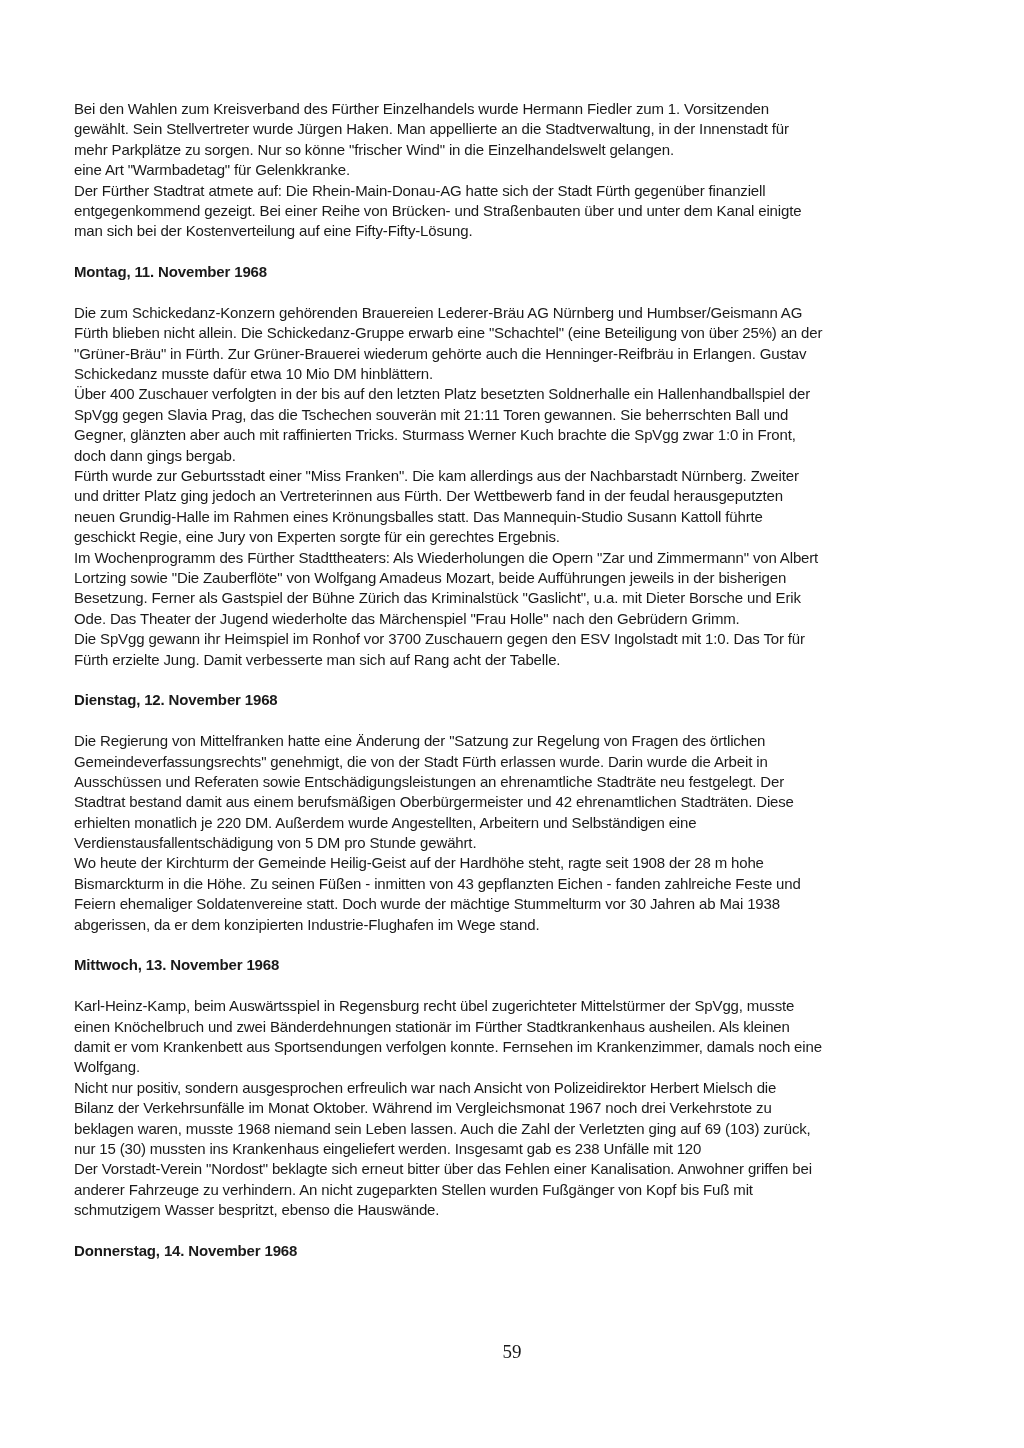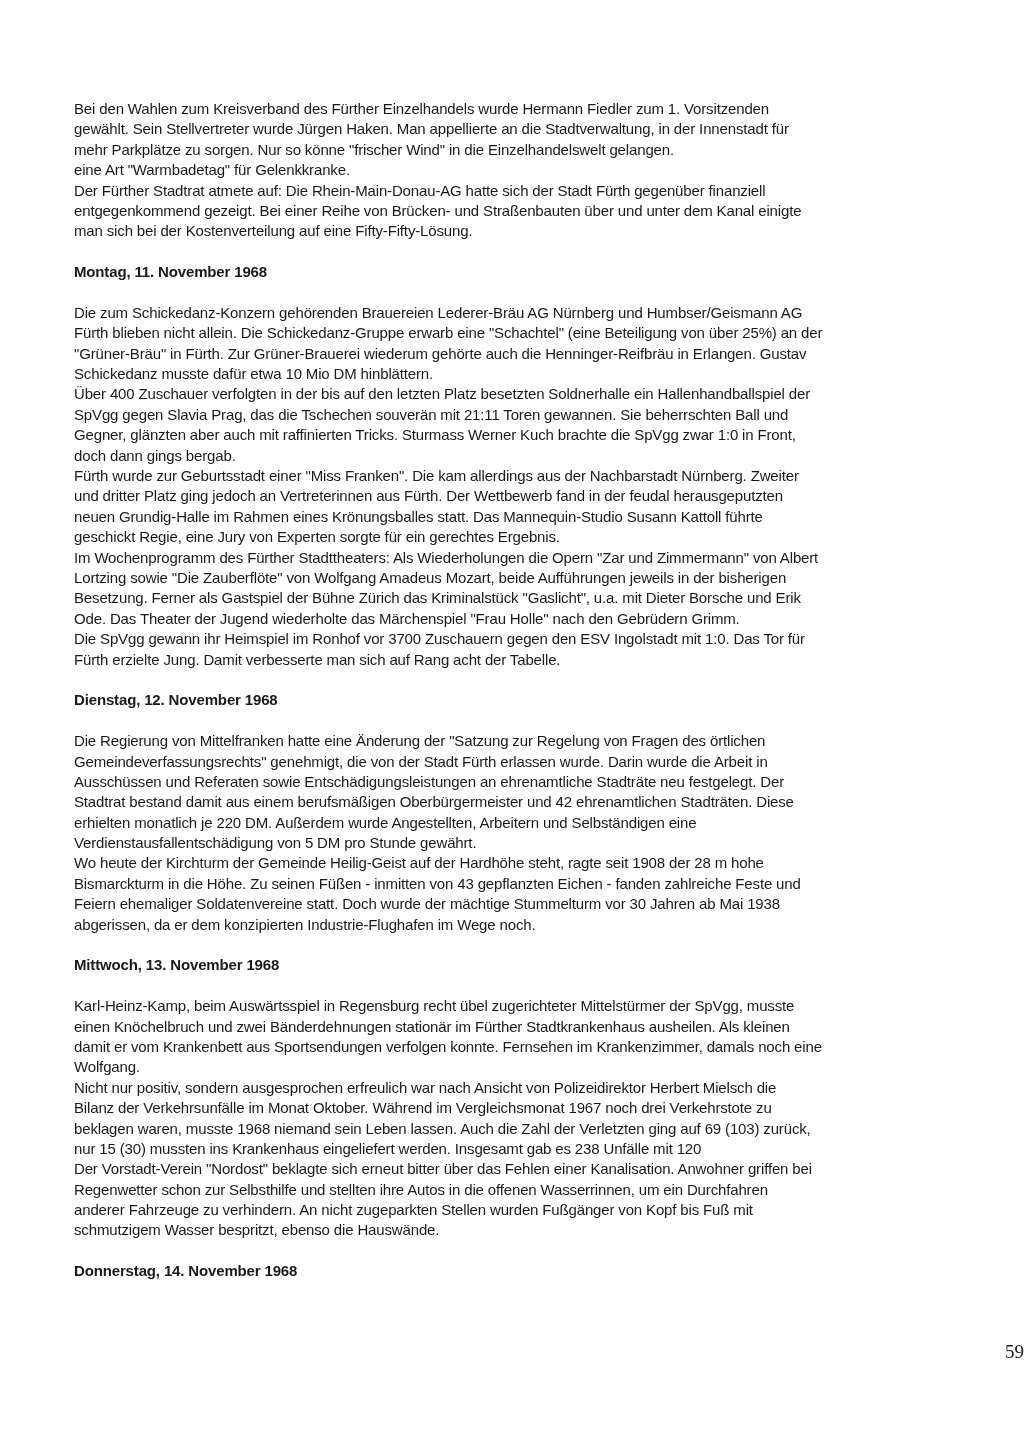--- a/index.html
+++ b/index.html
@@ -8,21 +8,21 @@
       position: absolute; left: 74px; top: 73px; width: 900px;
       font-family: "Liberation Sans", sans-serif;
       font-size: 15px; color: #1a1a1a;
       letter-spacing: -0.15px;
       margin-top: 26px;
     }
     .line { height: 20.4px; line-height: 20.4px; white-space: nowrap; }
     .heading { font-weight: bold; height: 20.4px; line-height: 20.4px; white-space: nowrap; }
     .gap { height: 20.4px; }
     .pagenum {
-      position: absolute; left: 0; width: 1024px; top: 1341px; text-align: right;
+      position: absolute; left: 0; width: 1024px; top: 1341px; text-align: center;
       font-family: "Liberation Serif", serif; font-size: 19px; color: #1a1a1a;
     }
   </style>
 </head>
 <body>
 
 <div class="page" id="page">
     <div class="paragraph">
       <div class="line">Bei den Wahlen zum Kreisverband des Fürther Einzelhandels wurde Hermann Fiedler zum 1. Vorsitzenden</div>
       <div class="line">gewählt. Sein Stellvertreter wurde Jürgen Haken. Man appellierte an die Stadtverwaltung, in der Innenstadt für</div>
@@ -75,40 +75,39 @@
       <div class="line">Gemeindeverfassungsrechts" genehmigt, die von der Stadt Fürth erlassen wurde. Darin wurde die Arbeit in</div>
       <div class="line">Ausschüssen und Referaten sowie Entschädigungsleistungen an ehrenamtliche Stadträte neu festgelegt. Der</div>
       <div class="line">Stadtrat bestand damit aus einem berufsmäßigen Oberbürgermeister und 42 ehrenamtlichen Stadträten. Diese</div>
       <div class="line">erhielten monatlich je 220 DM. Außerdem wurde Angestellten, Arbeitern und Selbständigen eine</div>
       <div class="line">Verdienstausfallentschädigung von 5 DM pro Stunde gewährt.</div>
     </div>
     <div class="paragraph">
       <div class="line">Wo heute der Kirchturm der Gemeinde Heilig-Geist auf der Hardhöhe steht, ragte seit 1908 der 28 m hohe</div>
       <div class="line">Bismarckturm in die Höhe. Zu seinen Füßen - inmitten von 43 gepflanzten Eichen - fanden zahlreiche Feste und</div>
       <div class="line">Feiern ehemaliger Soldatenvereine statt. Doch wurde der mächtige Stummelturm vor 30 Jahren ab Mai 1938</div>
-      <div class="line">abgerissen, da er dem konzipierten Industrie-Flughafen im Wege noch.</div>
+      <div class="line">abgerissen, da er dem konzipierten Industrie-Flughafen im Wege stand.</div>
     </div>
     <div class="gap"></div>
     <div class="heading">Mittwoch, 13. November 1968</div>
     <div class="gap"></div>
     <div class="paragraph">
       <div class="line">Karl-Heinz-Kamp, beim Auswärtsspiel in Regensburg recht übel zugerichteter Mittelstürmer der SpVgg, musste</div>
       <div class="line">einen Knöchelbruch und zwei Bänderdehnungen stationär im Fürther Stadtkrankenhaus ausheilen. Als kleinen</div>
       <div class="line">damit er vom Krankenbett aus Sportsendungen verfolgen konnte. Fernsehen im Krankenzimmer, damals noch eine</div>
       <div class="line">Wolfgang.</div>
     </div>
     <div class="paragraph">
       <div class="line">Nicht nur positiv, sondern ausgesprochen erfreulich war nach Ansicht von Polizeidirektor Herbert Mielsch die</div>
       <div class="line">Bilanz der Verkehrsunfälle im Monat Oktober. Während im Vergleichsmonat 1967 noch drei Verkehrstote zu</div>
       <div class="line">beklagen waren, musste 1968 niemand sein Leben lassen. Auch die Zahl der Verletzten ging auf 69 (103) zurück,</div>
       <div class="line">nur 15 (30) mussten ins Krankenhaus eingeliefert werden. Insgesamt gab es 238 Unfälle mit 120</div>
     </div>
     <div class="paragraph">
       <div class="line">Der Vorstadt-Verein "Nordost" beklagte sich erneut bitter über das Fehlen einer Kanalisation. Anwohner griffen bei</div>
-      <div class="line">Regenwetter schon zur Selbsthilfe und stellten ihre Autos in die offenen Wasserrinnen, um ein Durchfahren</div>
       <div class="line">anderer Fahrzeuge zu verhindern. An nicht zugeparkten Stellen wurden Fußgänger von Kopf bis Fuß mit</div>
       <div class="line">schmutzigem Wasser bespritzt, ebenso die Hauswände.</div>
     </div>
     <div class="gap"></div>
     <div class="heading">Donnerstag, 14. November 1968</div>
     <div class="gap"></div>
   </div>
 <div class="pagenum">59</div>
 
 </body></html>

